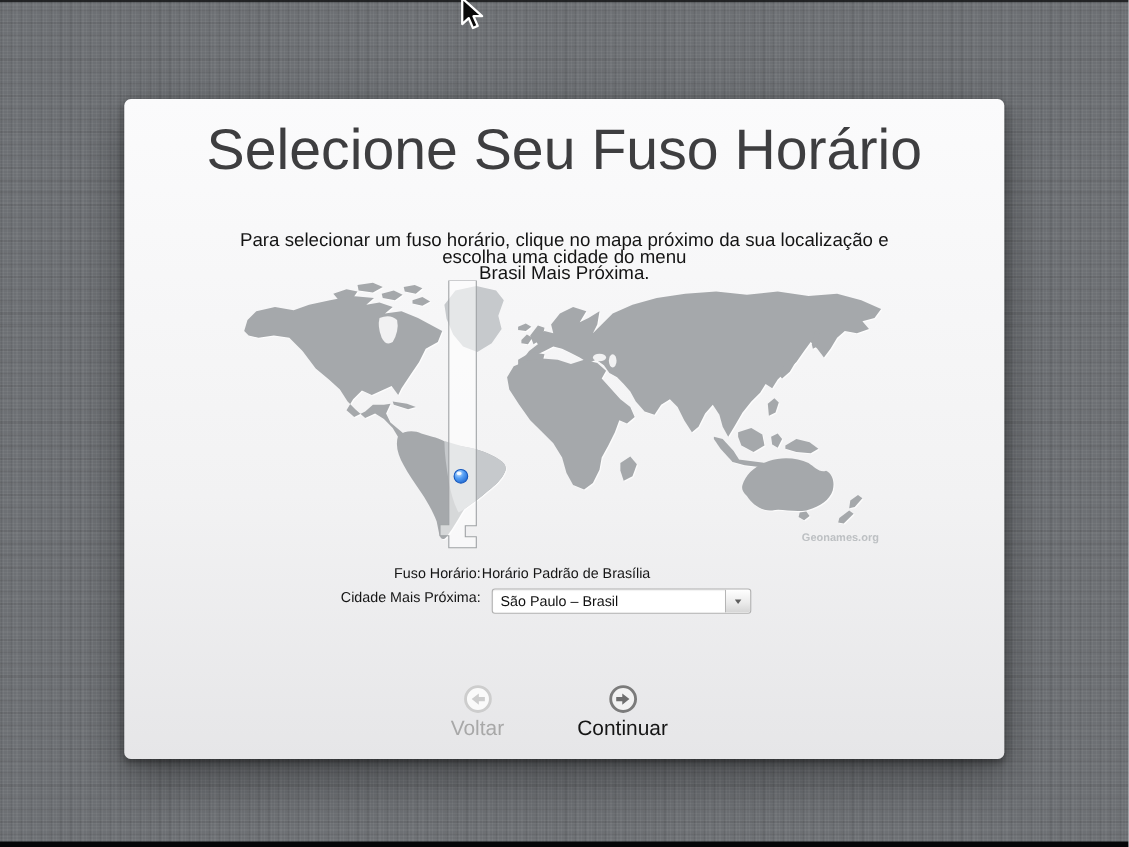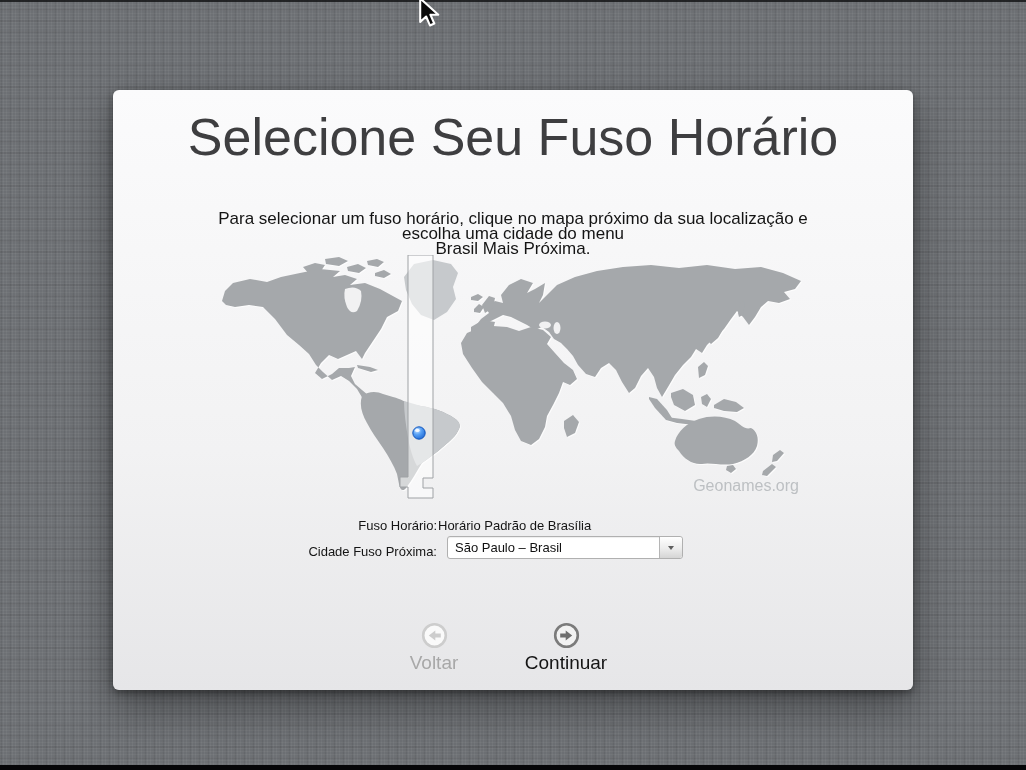--- a/index.html
+++ b/index.html
@@ -29,24 +29,24 @@
     position:absolute; top:22px; left:0; width:100%; text-align:center;
     font-size:52px; line-height:50px; color:#3e3e40;
   }
   .instructions {
     position:absolute; top:121px; left:100px; width:600px; text-align:center;
     font-size:17px; line-height:15px; color:#141414;
   }
   .map { position:absolute; left:92px; top:165px; width:600px; height:245px; }
   .map svg { position:absolute; left:0; top:0; }
   .map-attribution {
-    position:absolute; right:6px; bottom:5px; font-size:16px; color:#bdc0c3;
+    position:absolute; right:6px; bottom:5px; font-size:10px; color:#bdc0c3;font-weight:bold;
   }
 
-  .row { position:absolute; left:0; width:712px; display:flex; align-items:flex-end;
+  .row { position:absolute; left:0; width:712px; display:flex; align-items:flex-start;
          font-size:13px; color:#141414; }
   .row-tz   { top:423px; height:20px; }
   .row-city { top:445px; height:24px; }
   .row-label { width:324px; text-align:right; flex:none; }
   .row-value { margin-left:1px; }
 
   .combobox {
     margin-left:10px; width:234px; height:21px; background:#ffffff;
     border:1px solid #b0b0b0; border-radius:3px;
     display:flex; align-items:stretch; overflow:hidden;
@@ -152,21 +152,21 @@
       </svg>
       <div class="map-attribution">Geonames.org</div>
     </div>
 
     <div class="row row-tz">
       <div class="row-label">Fuso Horário:</div>
       <div class="row-value">Horário Padrão de Brasília</div>
     </div>
 
     <div class="row row-city">
-      <div class="row-label">Cidade Fuso Próxima:</div>
+      <div class="row-label">Cidade Mais Próxima:</div>
       <div class="combobox">
         <div class="combobox-text">São Paulo – Brasil</div>
         <div class="combobox-button">
           <div class="combobox-arrow"></div>
         </div>
       </div>
     </div>
 
     <div class="nav-btn nav-back">
       <svg class="icon" viewBox="0 0 27 27">

